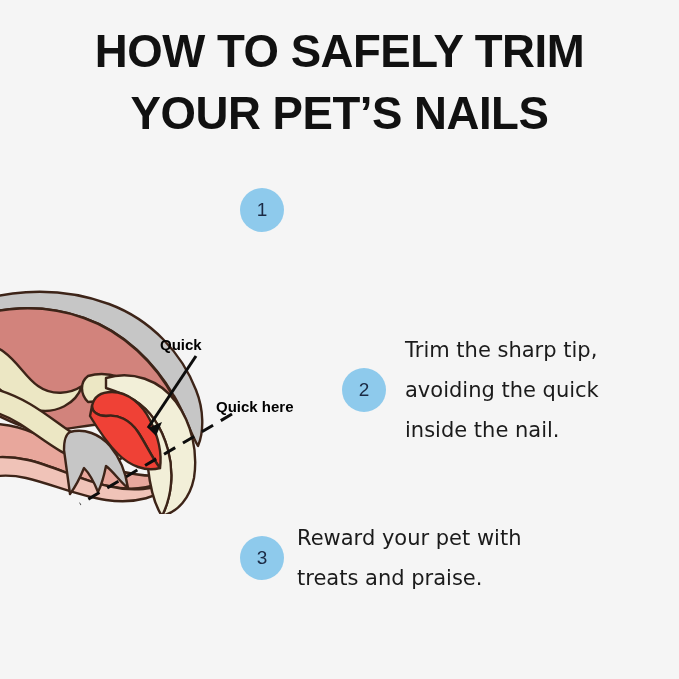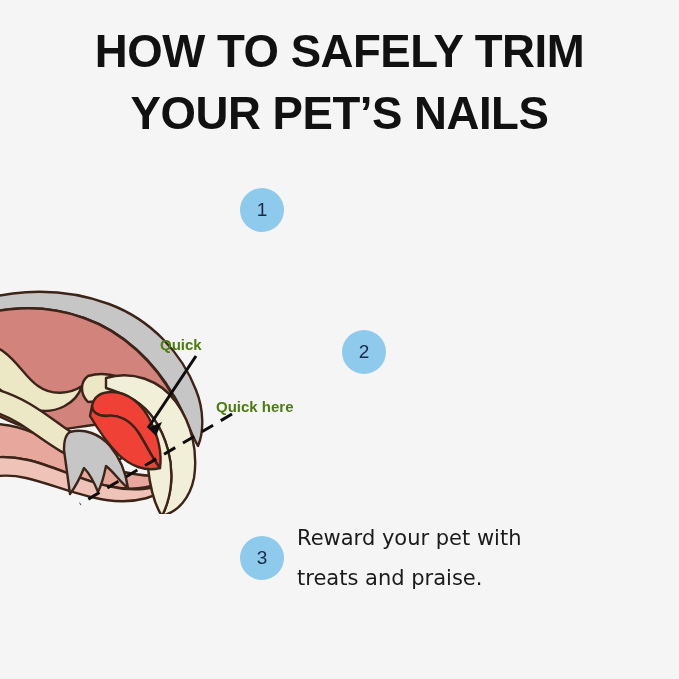--- a/index.html
+++ b/index.html
@@ -82,21 +82,21 @@
     left: -16px;
     top: 282px;
     width: 320px;
     height: 232px;
   }
   .callout {
     position: absolute;
     font-family: "Liberation Sans", sans-serif;
     font-weight: bold;
     font-size: 15px;
-    color: #4d7c0f;
+    color: #000000;
     white-space: nowrap;
   }
   #label-quick { left: 160px; top: 336px; }
   #label-trim-here { left: 216px; top: 398px; }
 </style>
 </head>
 <body>
 
 <div class="infographic">
 
@@ -172,20 +172,23 @@
 
   <div class="callout" id="label-quick">Quick</div>
   <div class="callout" id="label-trim-here">Quick here</div>
 
   <div class="step" id="step-1">
     <div class="badge">1</div>
   </div>
 
   <div class="step" id="step-2">
     <div class="badge">2</div>
+    <div class="step-text">Trim the sharp tip,
+avoiding the quick
+inside the nail.</div>
   </div>
 
   <div class="step" id="step-3">
     <div class="badge">3</div>
     <div class="step-text">Reward your pet with
 treats and praise.</div>
   </div>
 
 </div>
 

